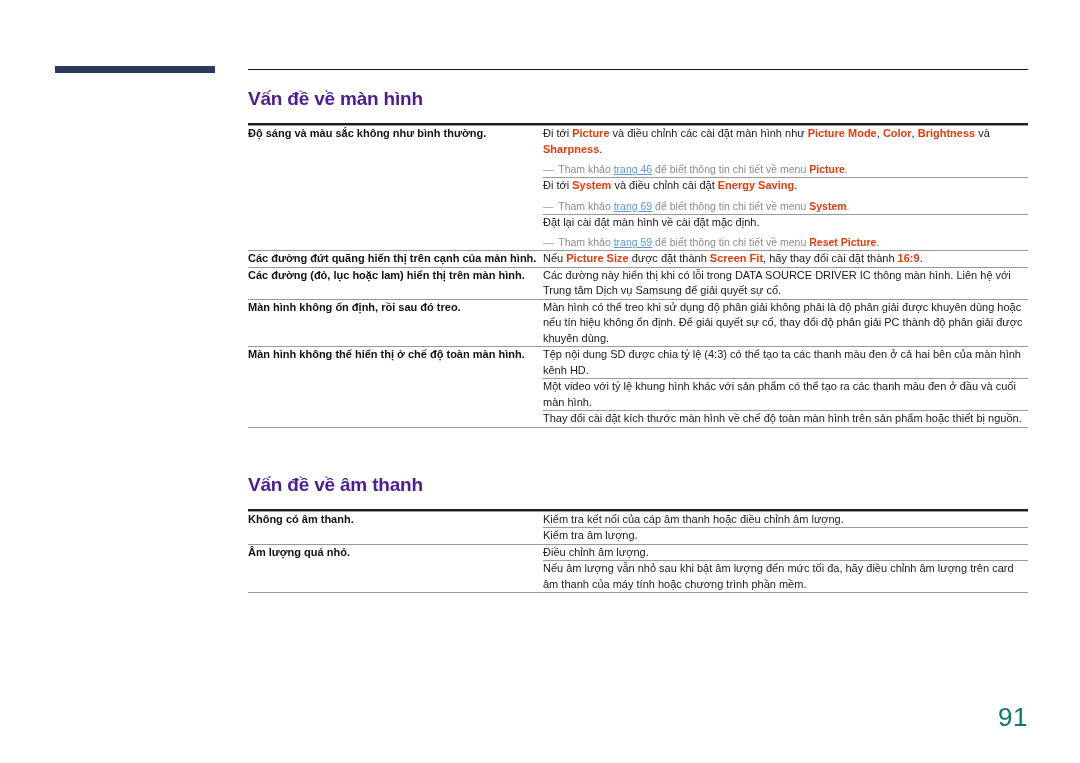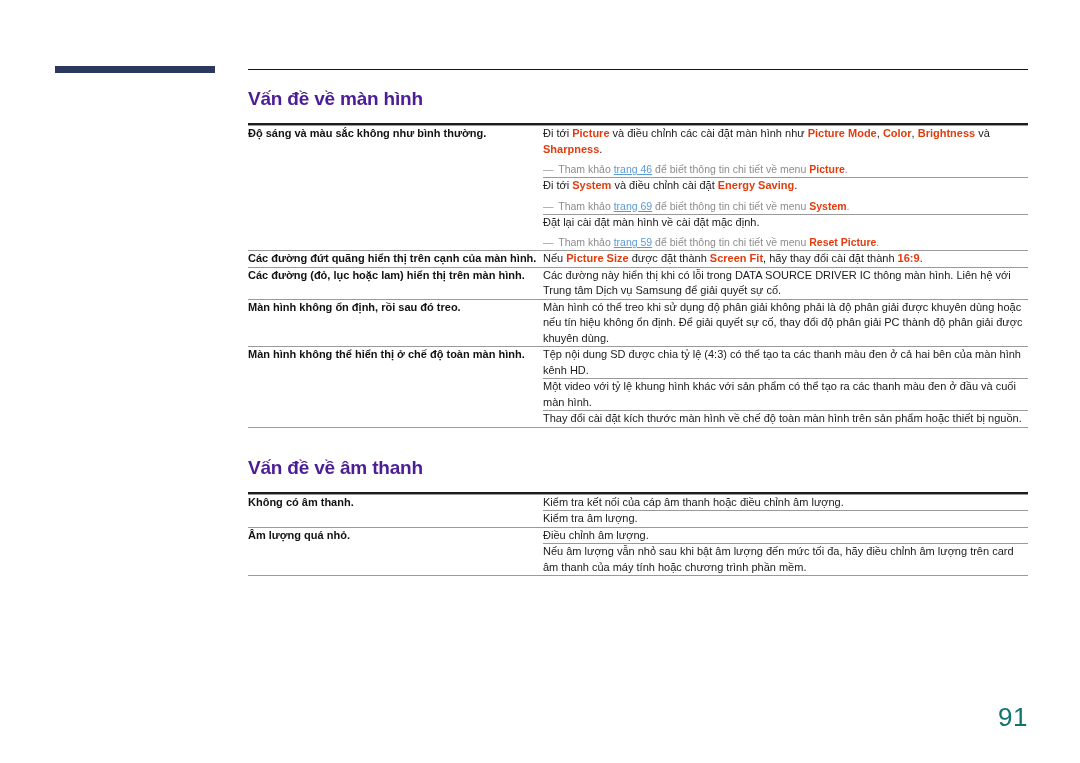--- a/index.html
+++ b/index.html
@@ -44,21 +44,21 @@
 
   h2.section-title {
     font-size: 19px;
     font-weight: bold;
     letter-spacing: -0.2px;
     margin: 0 0 13px 0;
     color: #4c1d95;
     line-height: 22px;
   }
   .section + .section {
-    margin-top: 29px;
+    margin-top: 46px;
   }
 
   
   table.issue-table {
     width: 780px;
     border-collapse: collapse;
     table-layout: fixed;
     font-size: 11px;
   }
   table.issue-table .top-border td {

